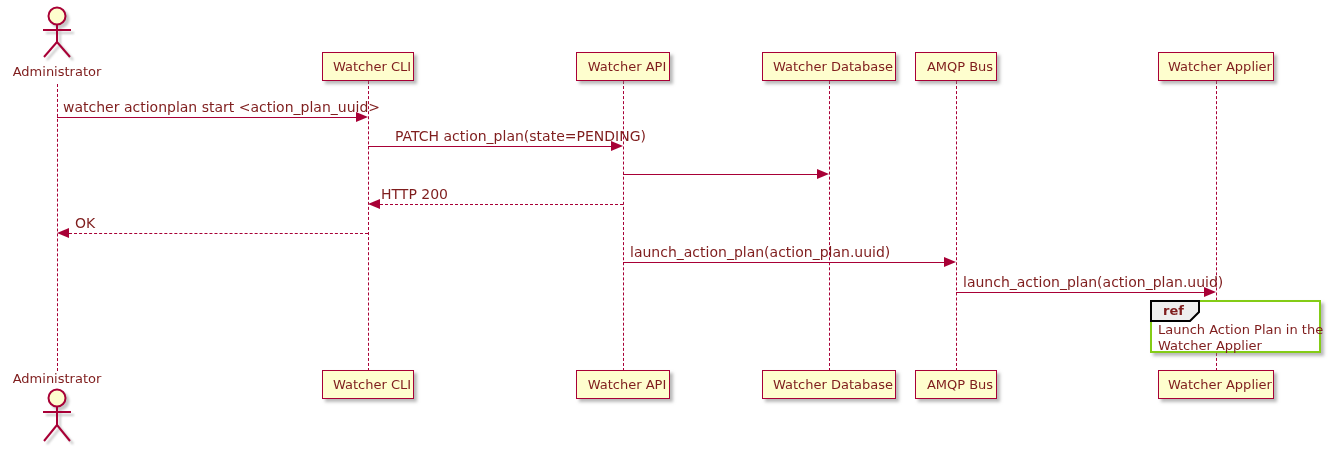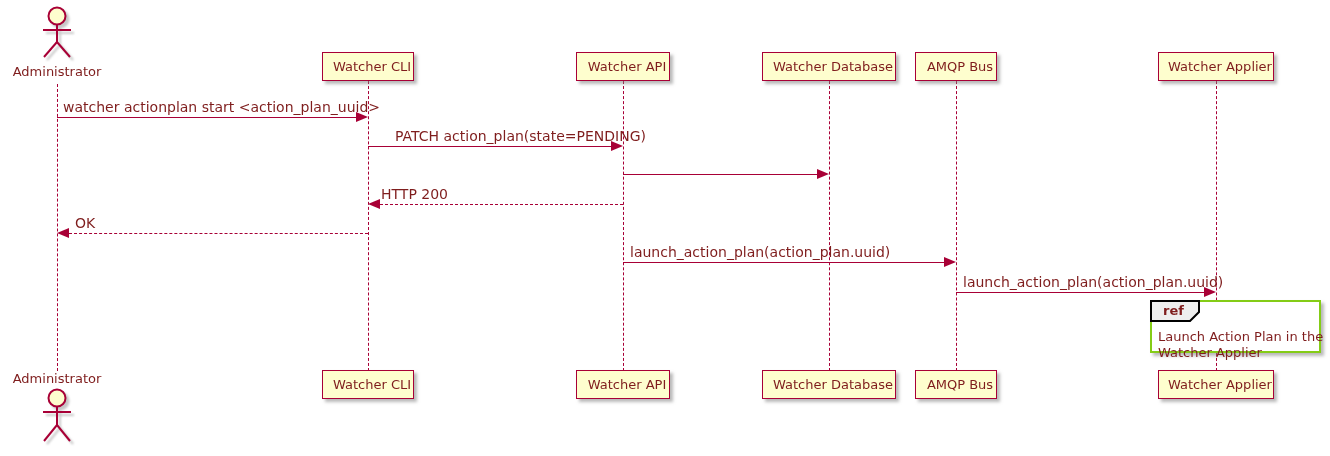--- a/index.html
+++ b/index.html
@@ -23,21 +23,21 @@
     border-top:5px solid transparent;border-bottom:5px solid transparent;border-right:12px solid #A80036;}
   .actor-label{position:absolute;font-size:13px;text-align:center;width:120px;z-index:2;}
   .actor-svg{position:absolute;z-index:2;filter:drop-shadow(3px 3px 1px rgba(130,130,130,0.45));}
   .refbox{
     position:absolute;left:1150px;top:300px;width:171px;height:53px;z-index:4;
     background:#ffffff;border:2px solid #84cc16;box-sizing:border-box;
     box-shadow:3px 3px 3px rgba(130,130,130,0.55);
   }
   .reftab-svg{position:absolute;left:-2px;top:-2px;z-index:5;}
   .reftab-label{position:absolute;left:11px;top:1px;font-size:13px;font-weight:bold;z-index:6;}
-  .reftext{position:absolute;left:6px;top:20px;font-size:13px;line-height:16px;white-space:nowrap;z-index:6;margin-top:7px;}
+  .reftext{position:absolute;left:6px;top:20px;font-size:13px;line-height:16px;white-space:nowrap;z-index:6;}
 </style>
 </head>
 <body>
 
 <div class="canvas">
 
   <div class="lifeline" style="left:57px;top:84px;height:287px;"></div>
   <div class="lifeline" style="left:368px;top:81px;height:290px;"></div>
   <div class="lifeline" style="left:623px;top:81px;height:290px;"></div>
   <div class="lifeline" style="left:829px;top:81px;height:290px;"></div>

